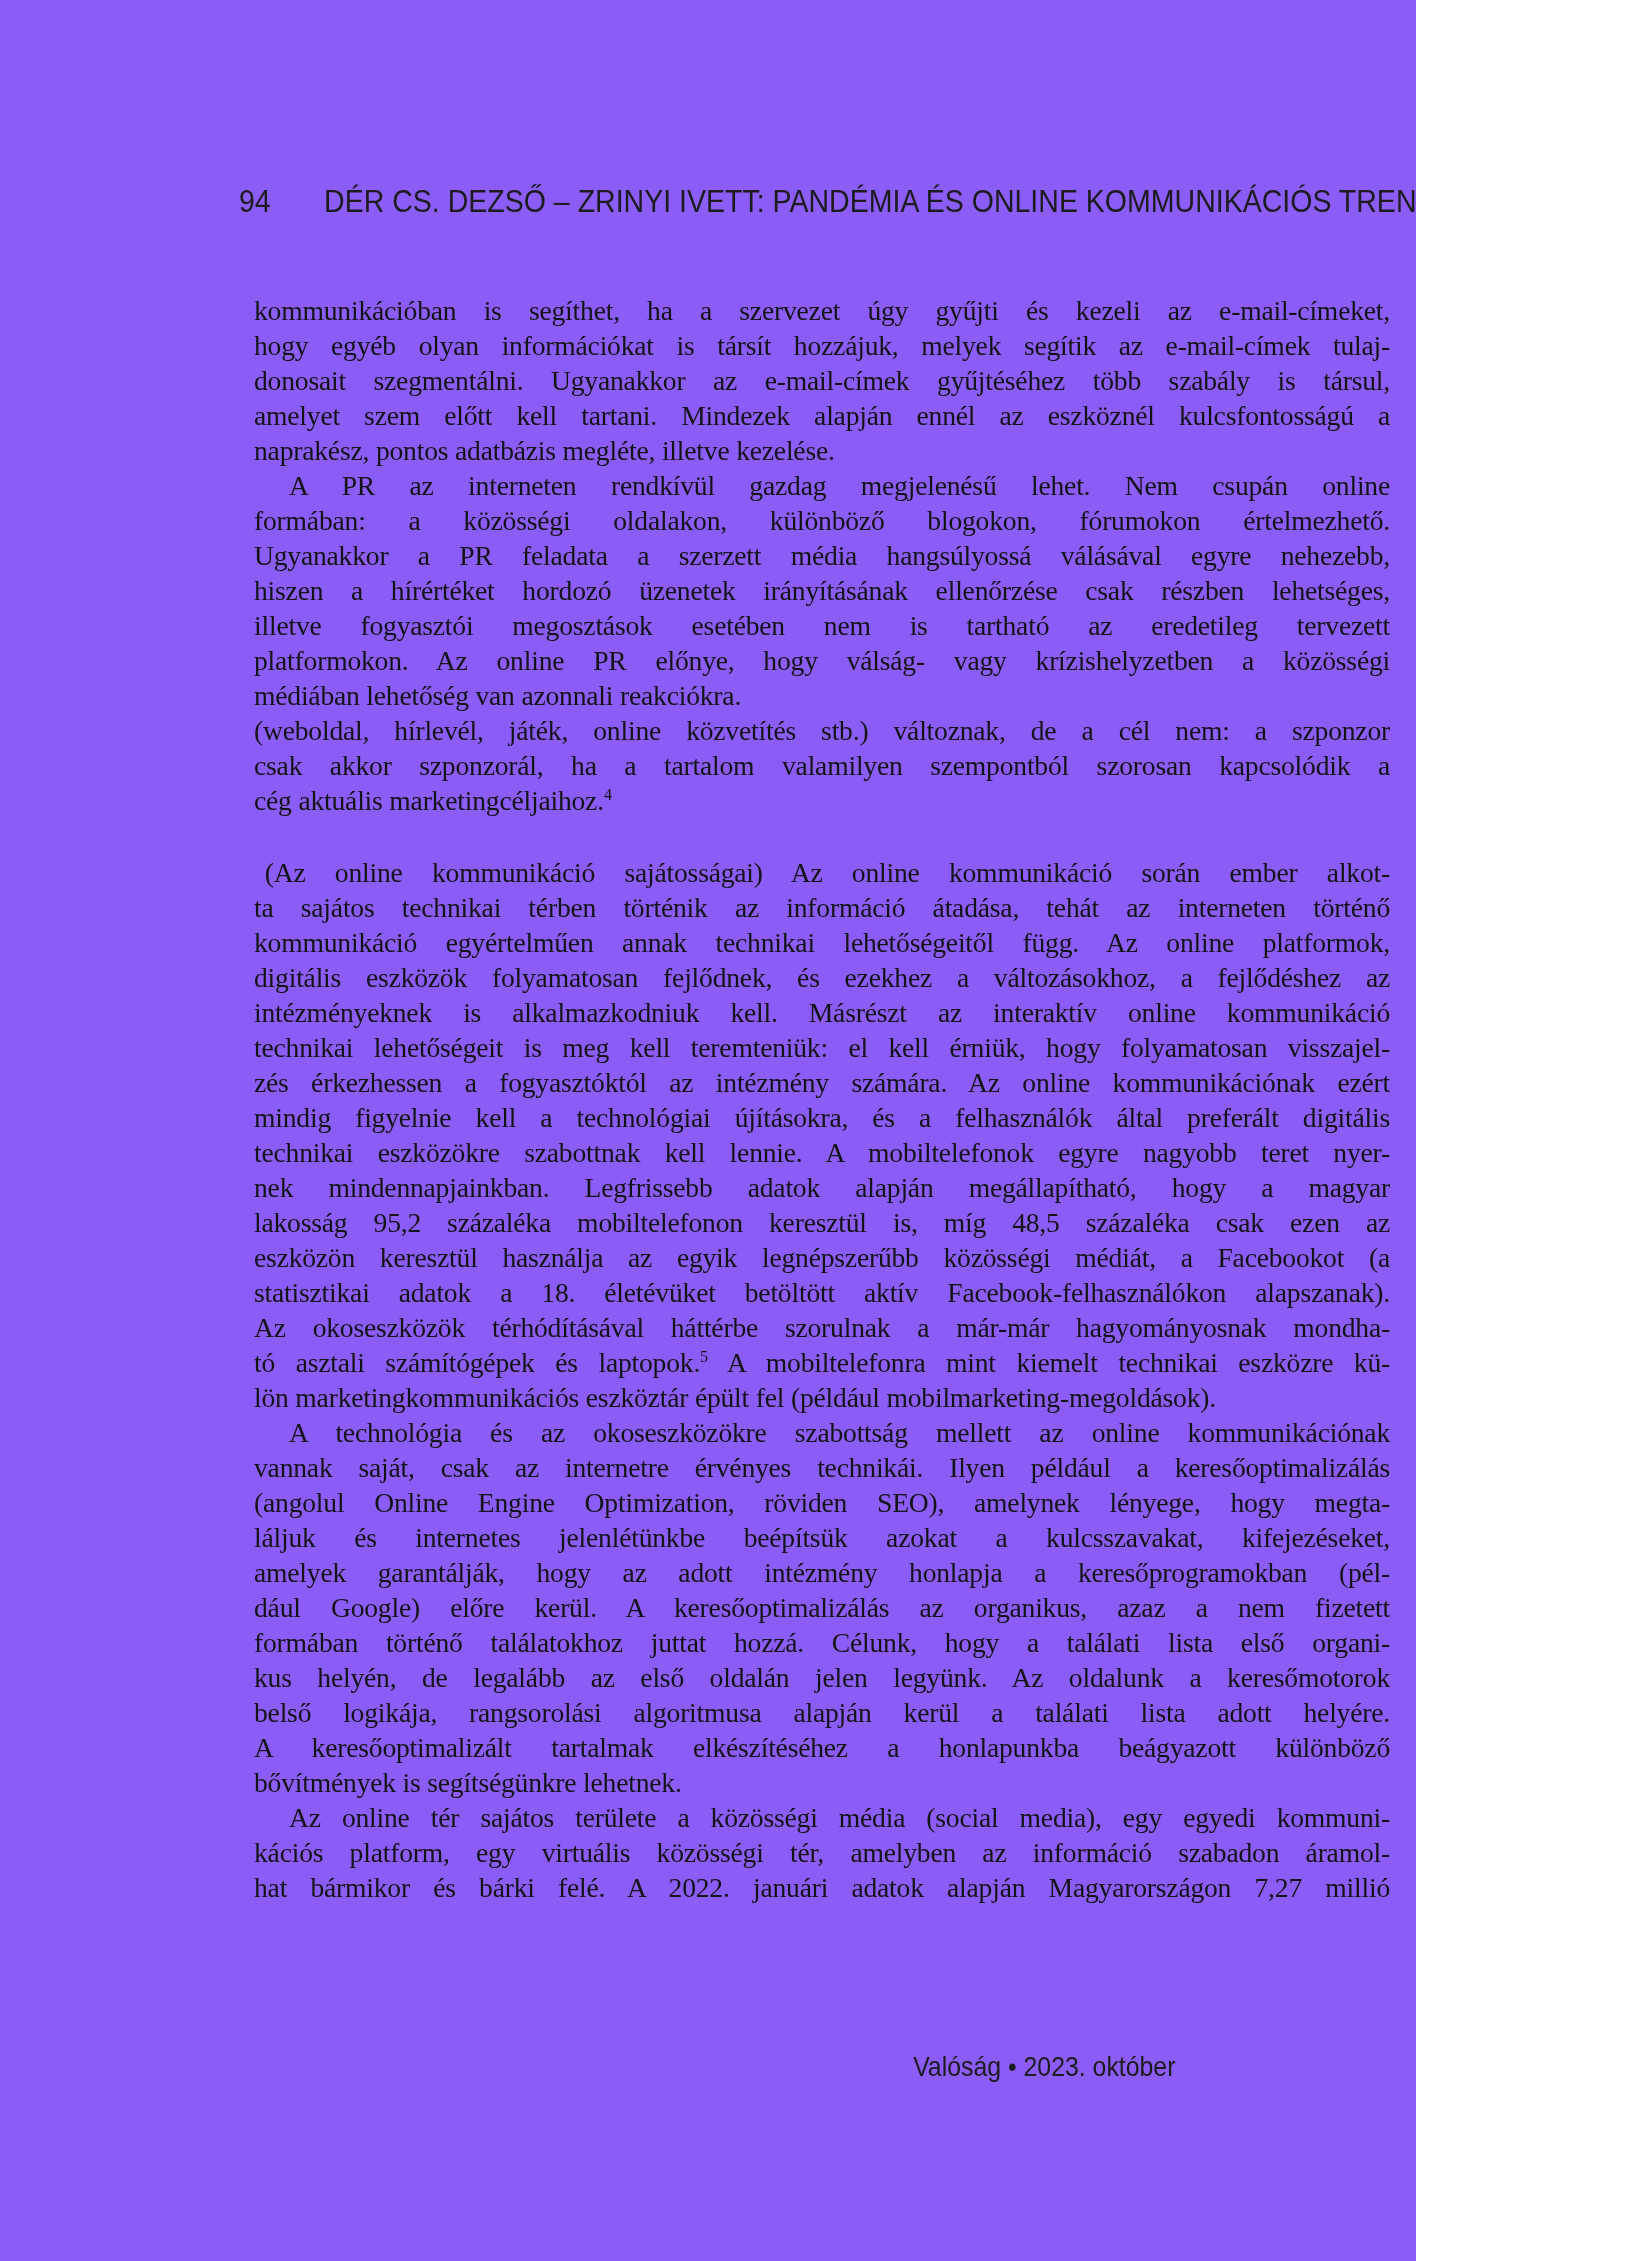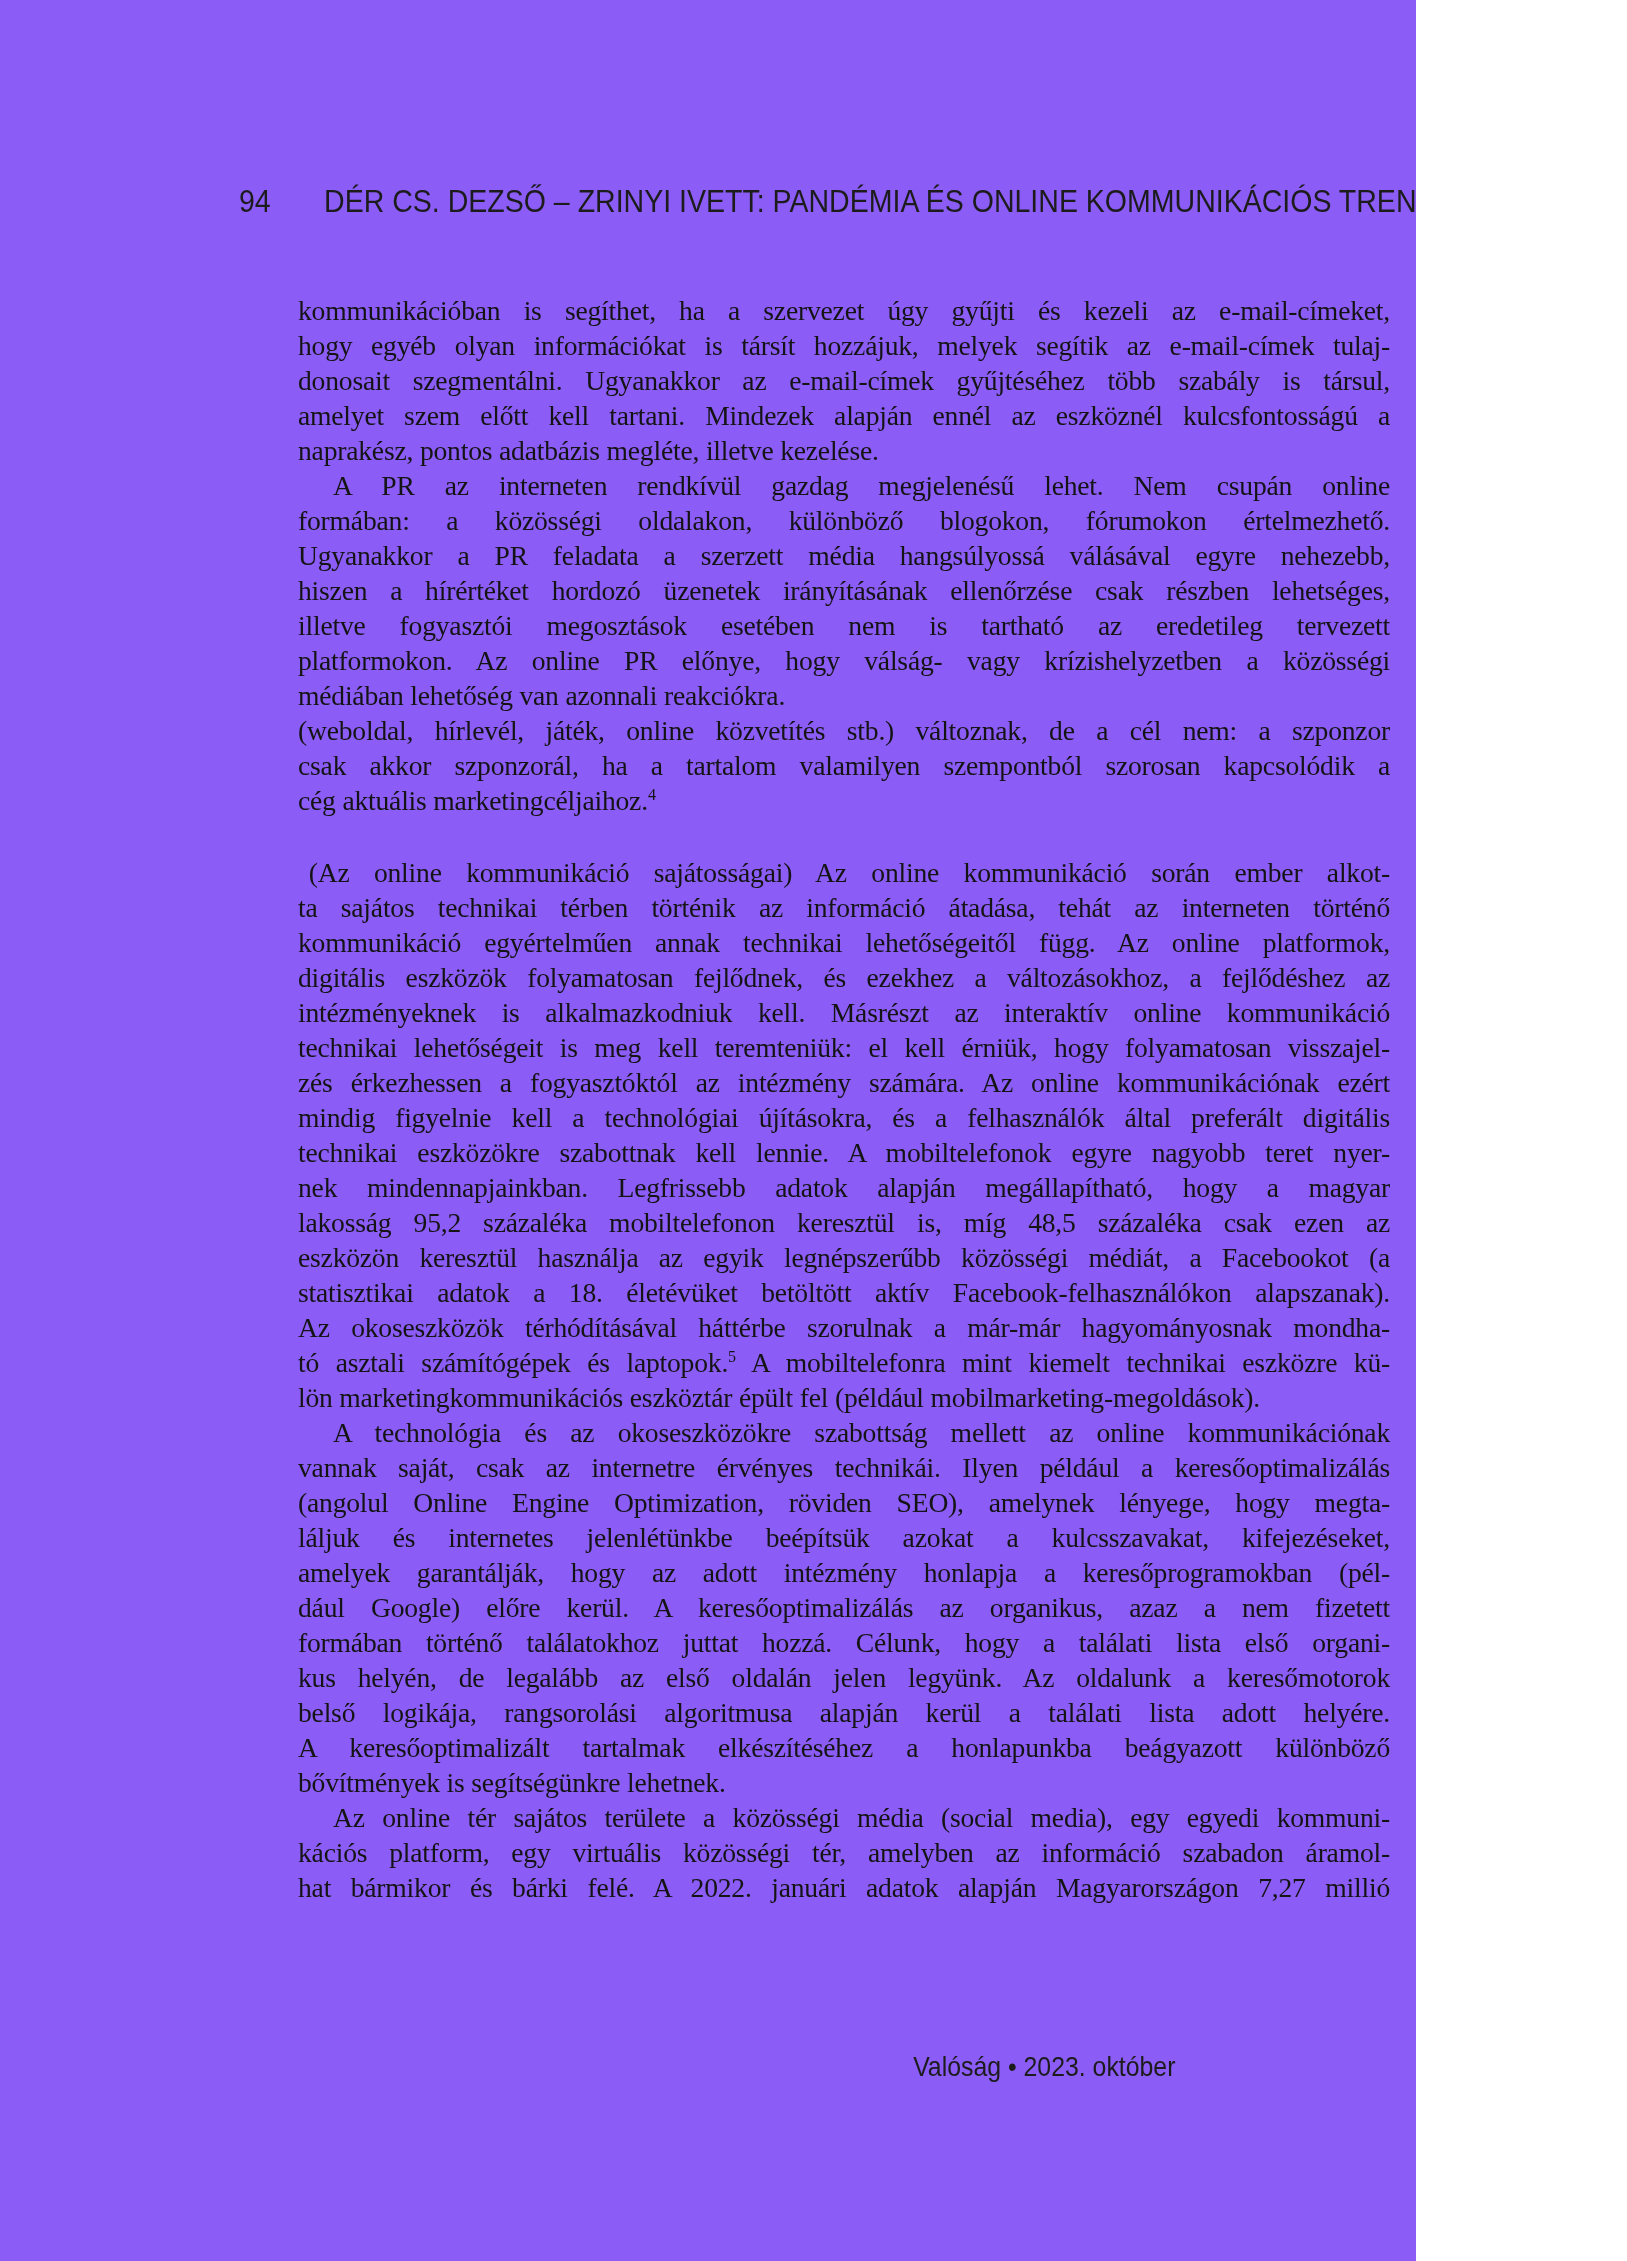--- a/index.html
+++ b/index.html
@@ -42,21 +42,20 @@
     font-size: 27.6px;
     line-height: 35px;
     letter-spacing: -0.2px;
   }
   .para { margin: 0; padding: 0; }
   .para.gap { margin-top: 37px; }
   .line {
     display: block;
     text-align: justify;
     text-align-last: justify;
-    margin-left: 44px;
   }
   .line.last { text-align-last: left; }
   .line.il { text-indent: 35px; }
   .line.is { text-indent: 10.7px; }
   .it { }
   sup.fn {
     font-size: 58%;
     line-height: 0;
     vertical-align: super;
   }

